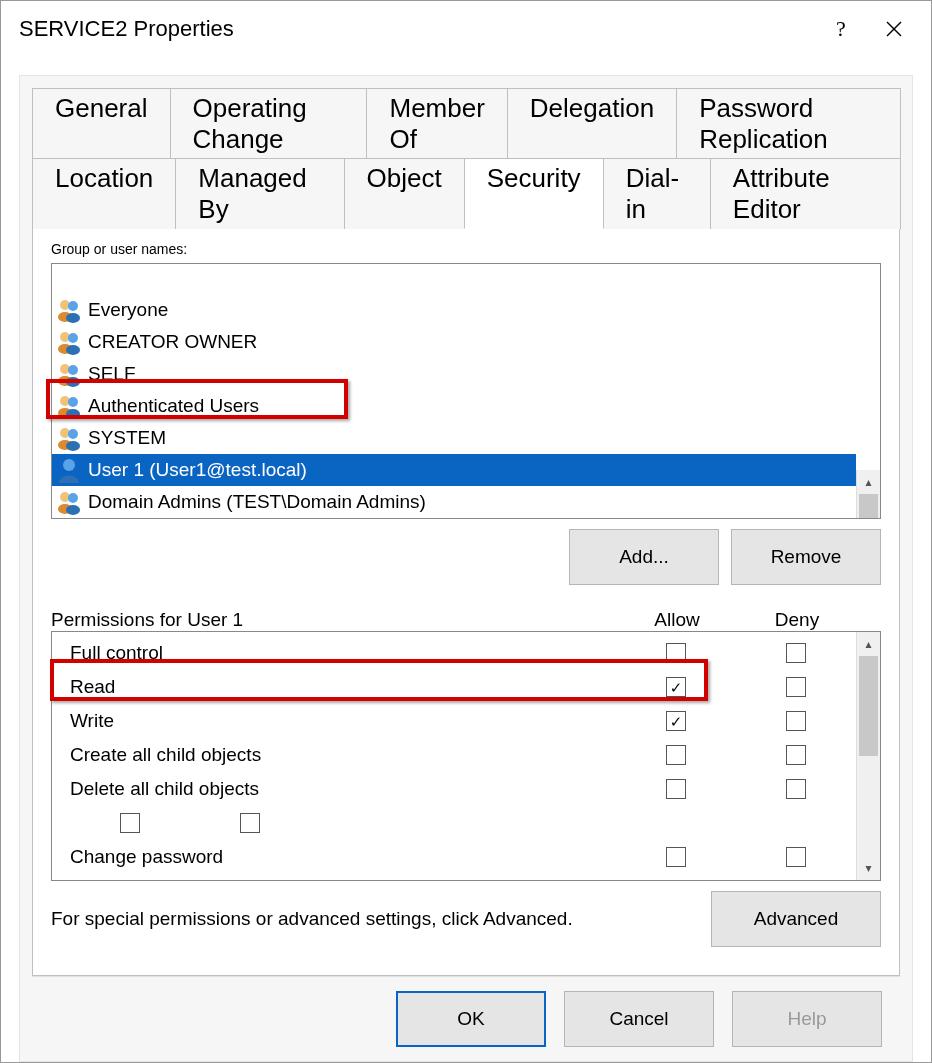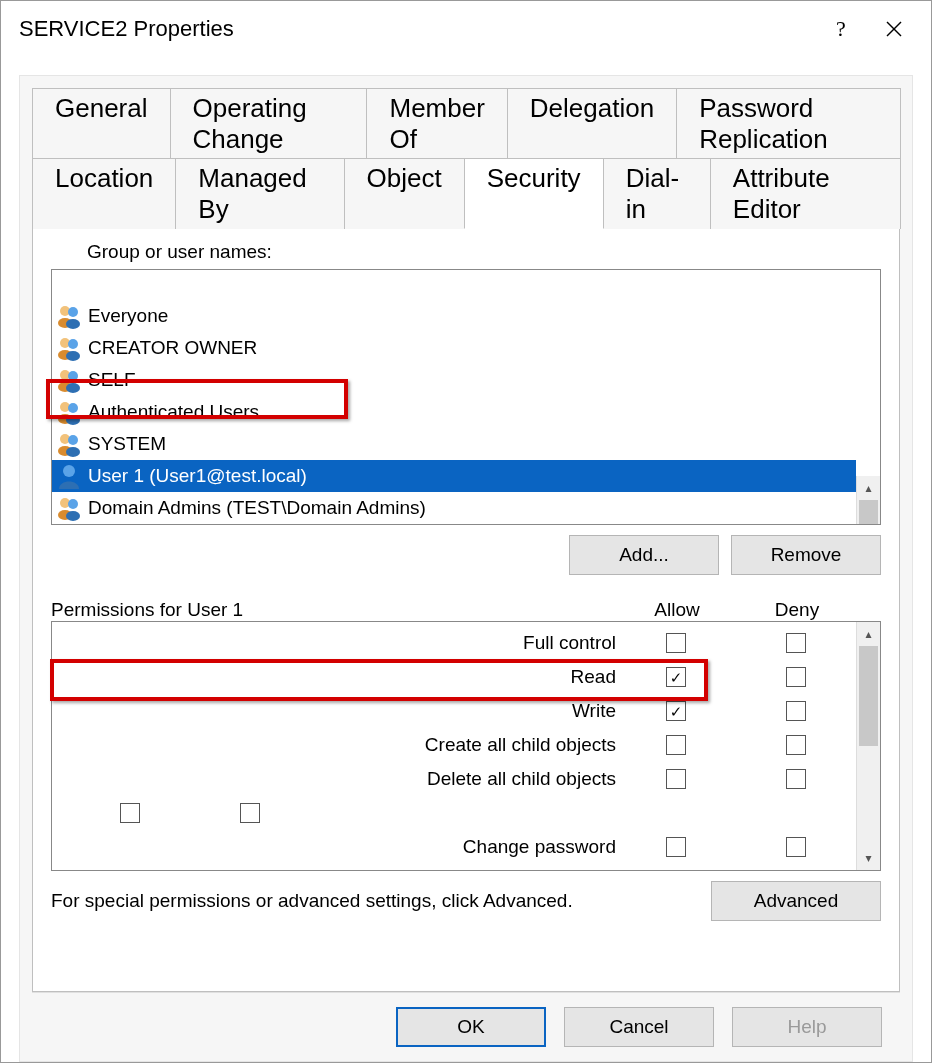--- a/index.html
+++ b/index.html
@@ -63,21 +63,21 @@
     border-bottom: 1px solid #fff;
   }
   .tab-panel {
     background: #fff;
     border: 1px solid #bfbfbf;
     margin-top: -1px;
     flex: 1;
     padding: 12px 18px 18px 18px;
     display: flex; flex-direction: column;
   }
-  .section-label { font-size: 19px; margin-bottom: 6px; margin-left: 36px; }
+  .section-label { font-size: 14px; margin-bottom: 6px; }
   .listbox {
     border: 1px solid #888;
     background: #fff;
     height: 256px;
     display: flex;
     overflow: hidden;
     align-items: flex-end;
   }
   .listbox-items { flex: 1; overflow: hidden; }
   .listbox-row {
@@ -103,21 +103,21 @@
     display: flex; align-items: center; justify-content: center;
     font-size: 12px; color: #555; background: #f0f0f0;
   }
   .scrollbar-v .track { flex: 1; width: 100%; position: relative; }
   .scrollbar-v .thumb {
     position: absolute; left: 2px; right: 2px;
     background: #c8c8c8;
   }
   .btn-row { display: flex; justify-content: flex-end; margin-top: 10px; gap: 12px; }
   .winbtn {
-    min-width: 150px; height: 40px;
+    min-width: 150px; height: 56px;
     background: #e5e5e5;
     border: 1px solid #b5b5b5;
     font-size: 19px;
     display: flex; align-items: center; justify-content: center;
     cursor: pointer;
   }
   .winbtn.default { border: 2px solid #0a64c2; background: #e5e5e5; }
   .winbtn.disabled { color: #9a9a9a; }
   .perm-header {
     display: flex; margin-top: 24px; font-size: 19px;
@@ -125,21 +125,21 @@
   .perm-header .pl { flex: 1; }
   .perm-header .col { width: 120px; text-align: center; }
   .perm-header .scroll-gap { width: 24px; }
   .perm-box {
     border: 1px solid #888; background: #fff;
     height: 250px; display: flex; overflow: hidden;
   }
   .perm-items { flex: 1; overflow: hidden; padding: 4px 0 0 18px; }
   .perm-row {
     display: flex; align-items: center;
-    height: 34px; font-size: 19px; text-align: right;
+    height: 34px; font-size: 19px;
   }
   .perm-row .pname { flex: 1; }
   .perm-row .pcell { width: 120px; display: flex; justify-content: center; }
   .chk {
     width: 20px; height: 20px; border: 1px solid #555; background: #fff;
     display: inline-flex; align-items: center; justify-content: center;
     font-size: 15px; line-height: 1;
   }
   .special-row {
     display: flex; align-items: center; margin-top: 10px;

